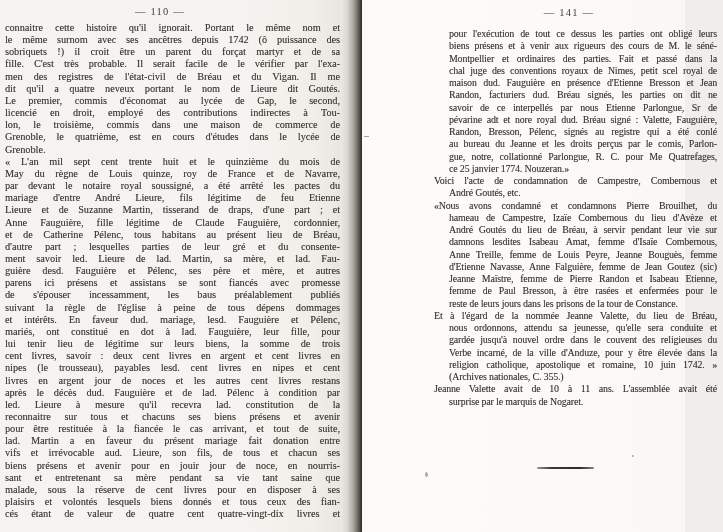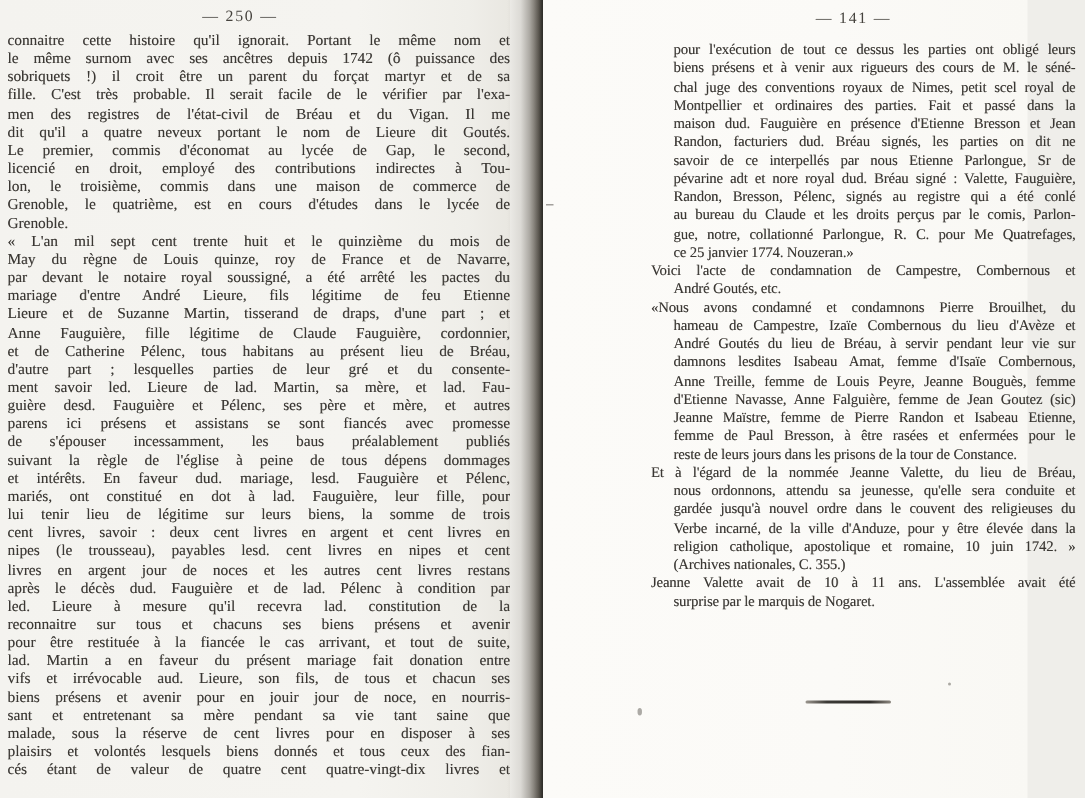--- a/index.html
+++ b/index.html
@@ -67,21 +67,21 @@
   .speck-1 { left: 63px;  top: 472px; width: 3px; height: 5px; }
   .speck-2 { left: 270px; top: 455px; width: 2px; height: 2px; }
   .speck-3 { left: 2px;   top: 136px; width: 5px; height: 1px; border-radius: 0; background: rgba(90,86,80,0.55); }
 </style>
 </head>
 <body>
 
 <div class="spread">
 
   <section class="page page-left">
-    <div class="page-header">— 250 —</div>
+    <div class="page-header">— 110 —</div>
     <div class="page-text">
         <div class="line">connaitre cette histoire qu'il ignorait. Portant le même nom et</div>
         <div class="line">le même surnom avec ses ancêtres depuis 1742 (ô puissance des</div>
         <div class="line">sobriquets !) il croit être un parent du forçat martyr et de sa</div>
         <div class="line">fille. C'est très probable. Il serait facile de le vérifier par l'exa-</div>
         <div class="line">men des registres de l'état-civil de Bréau et du Vigan. Il me</div>
         <div class="line">dit qu'il a quatre neveux portant le nom de Lieure dit Goutés.</div>
         <div class="line">Le premier, commis d'économat au lycée de Gap, le second,</div>
         <div class="line">licencié en droit, employé des contributions indirectes à Tou-</div>
         <div class="line">lon, le troisième, commis dans une maison de commerce de</div>
@@ -120,28 +120,28 @@
       </div>
   </section>
 
   <div class="gutter"></div>
 
   <section class="page page-right">
     <div class="page-header">— 141 —</div>
     <div class="page-text">
         <div class="line">pour l'exécution de tout ce dessus les parties ont obligé leurs</div>
         <div class="line">biens présens et à venir aux rigueurs des cours de M. le séné-</div>
+        <div class="line">Montpellier et ordinaires des parties. Fait et passé dans la</div>
         <div class="line">chal juge des conventions royaux de Nimes, petit scel royal de</div>
-        <div class="line">Montpellier et ordinaires des parties. Fait et passé dans la</div>
         <div class="line">maison dud. Fauguière en présence d'Etienne Bresson et Jean</div>
         <div class="line">Randon, facturiers dud. Bréau signés, les parties on dit ne</div>
         <div class="line">savoir de ce interpellés par nous Etienne Parlongue, Sr de</div>
         <div class="line">pévarine adt et nore royal dud. Bréau signé : Valette, Fauguière,</div>
         <div class="line">Randon, Bresson, Pélenc, signés au registre qui a été conlé</div>
-        <div class="line">au bureau du Claude et les droits perçus par le comis, Parlon-</div>
+        <div class="line">au bureau du Jeanne et les droits perçus par le comis, Parlon-</div>
         <div class="line">gue, notre, collationné Parlongue, R. C. pour Me Quatrefages,</div>
         <div class="line last">ce 25 janvier 1774. Nouzeran.»</div>
         <div class="line indent">Voici l'acte de condamnation de Campestre, Combernous et</div>
         <div class="line last">André Goutés, etc.</div>
         <div class="line indent">«Nous avons condamné et condamnons Pierre Brouilhet, du</div>
         <div class="line">hameau de Campestre, Izaïe Combernous du lieu d'Avèze et</div>
         <div class="line">André Goutés du lieu de Bréau, à servir pendant leur vie sur</div>
         <div class="line">damnons lesdites Isabeau Amat, femme d'Isaïe Combernous,</div>
         <div class="line">Anne Treille, femme de Louis Peyre, Jeanne Bouguès, femme</div>
         <div class="line">d'Etienne Navasse, Anne Falguière, femme de Jean Goutez (sic)</div>

